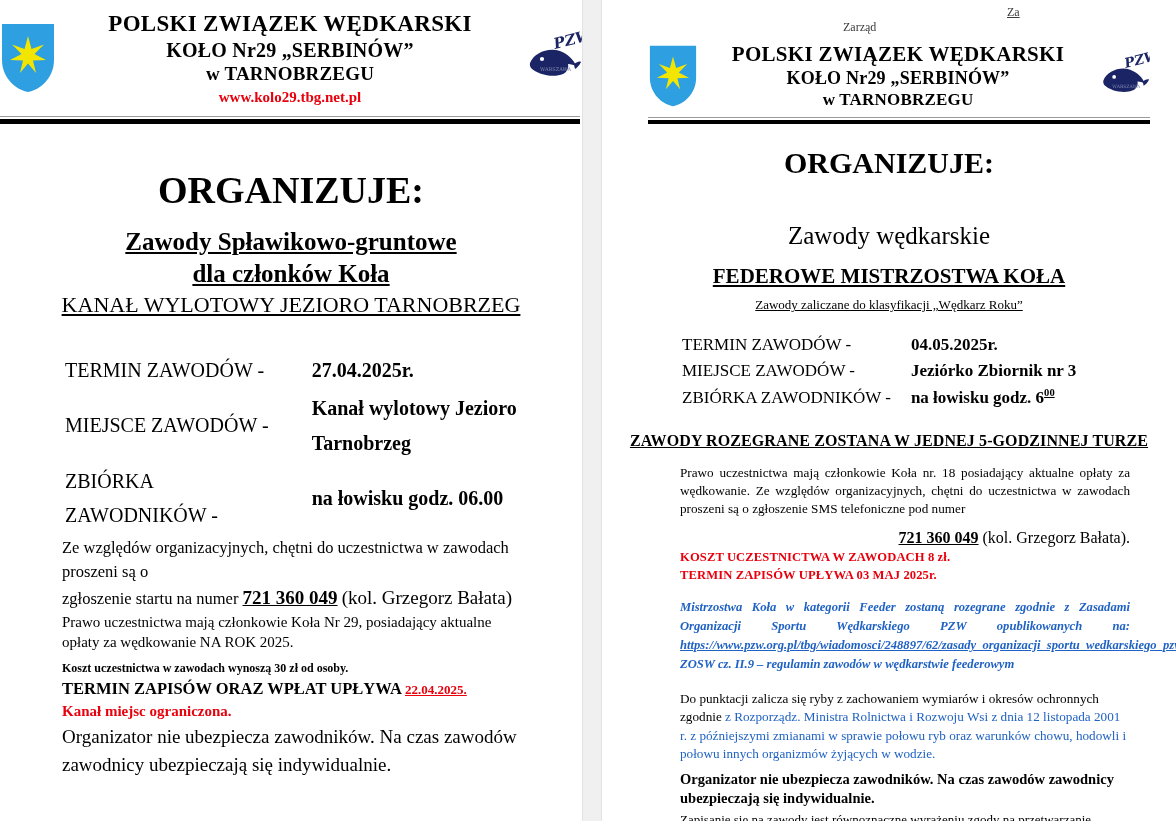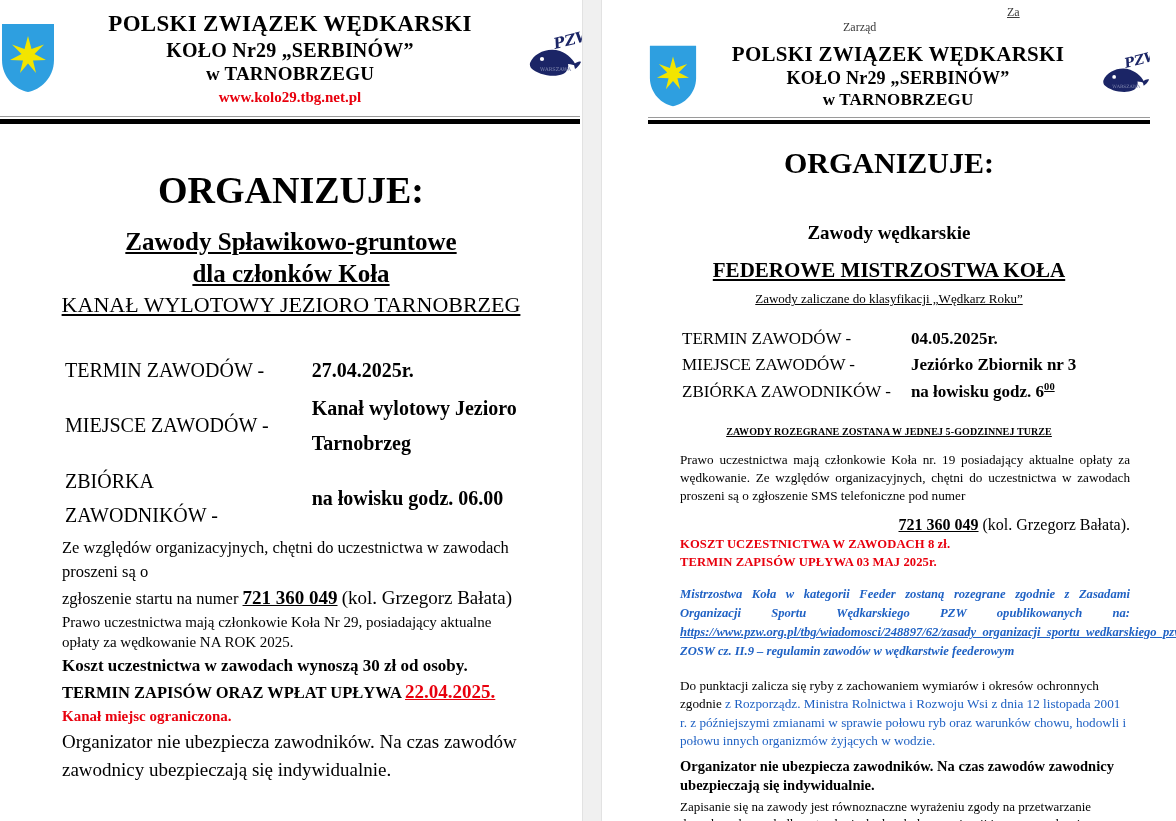--- a/index.html
+++ b/index.html
@@ -65,29 +65,29 @@
   .L-rows .lbl{}
   .L-rows .val{font-weight:bold;}
   .L-indyw{text-align:center;font-weight:bold;font-size:14px;margin:12px 0 14px 0;letter-spacing:.2px;}
   .L-para{font-size:16.5px;line-height:1.45;margin:0 0 0 48px;width:470px;}
   .L-para .big{font-size:19px;line-height:1.5;}
   .L-para .num{font-weight:bold;font-size:19px;text-decoration:underline;}
   .L-small{font-size:15px;line-height:1.35;}
 
   
   .R-organizuje{font-size:30px;margin:22px 0 4px 0;}
-  .R-sub1{font-size:19px;font-weight:bold;text-align:center;margin-top:42px;}
+  .R-sub1{font-size:25px;font-weight:normal;text-align:center;margin-top:42px;}
   .R-sub2{font-size:21px;font-weight:bold;text-align:center;margin:14px 0 0 0;}
   .R-sub3{font-size:13px;text-align:center;margin:8px 0 0 0;}
   .R-rows{margin:18px 0 0 78px;font-size:17px;line-height:1.42;}
   .R-rows tr td{padding:0;vertical-align:baseline;}
   .R-rows td.lbl{padding-right:18px;white-space:nowrap;}
   .R-rows td.val{font-weight:bold;white-space:nowrap;}
   sup.hr{font-size:.62em;vertical-align:super;text-decoration:underline;}
-  .R-turze{text-align:center;font-weight:bold;font-size:10px;margin:20px 0 14px 0;letter-spacing:.1px;}
+  .R-turze{text-align:center;font-weight:bold;font-size:16px;margin:20px 0 14px 0;letter-spacing:.1px;}
   .R-body{margin:0 46px 0 78px;font-size:13.2px;line-height:1.38;}
   .R-num{font-weight:bold;font-size:16px;text-decoration:underline;}
   .R-numline{font-size:16px;margin-top:9px;text-align:right;}
   .R-redline{font-weight:bold;font-size:12.6px;color:#e8000d;letter-spacing:.1px;}
   .R-bluepara{margin:14px 0 0 0;font-size:12.6px;line-height:1.5;font-style:italic;font-weight:bold;color:#2062c4;text-align:justify;}
   .R-bluepara a,.R-bluepara .link{text-decoration:underline;color:#2062c4;}
   .R-punkt{margin:16px 0 0 0;font-size:13.2px;line-height:1.4;}
   .R-bold{font-weight:bold;font-size:14.5px;line-height:1.35;margin-top:6px;}
   .R-last{font-size:13px;line-height:1.36;margin-top:2px;}
 </style>
@@ -157,24 +157,24 @@
 
 
       <div class="L-para">
         <div>
           <span>Ze względów organizacyjnych, chętni do uczestnictwa w zawodach proszeni są o</span><br>
           <span>zgłoszenie startu na numer</span>
           <span class="num">721 360 049</span>
           <span class="big">(kol. Grzegorz Bałata)</span>
         </div>
         <div class="L-small">Prawo uczestnictwa mają członkowie Koła Nr 29,  posiadający aktualne opłaty za wędkowanie NA ROK 2025.</div>
-        <div class="b" style="font-size:17px;margin-top:1px">Koszt uczestnictwa w zawodach wynoszą 30 zł od osoby.</div>
+        <div class="b" style="font-size:12px;margin-top:7px">Koszt uczestnictwa w zawodach wynoszą 30 zł od osoby.</div>
         <div class="b" style="font-size:16.5px">
           <span>TERMIN ZAPISÓW ORAZ WPŁAT UPŁYWA</span>
-          <span class="red u" style="font-size:19px">22.04.2025.</span>
+          <span class="red u" style="font-size:13px">22.04.2025.</span>
         </div>
         <div class="b red" style="font-size:15px">Kanał miejsc ograniczona.</div>
         <div class="big">Organizator nie ubezpiecza zawodników. Na czas zawodów zawodnicy ubezpieczają się indywidualnie.</div>
 
       </div>
 
     </div>
   </div>
 
   <div class="gutter"></div>
@@ -234,21 +234,21 @@
         <tr>
           <td class="lbl">ZBIÓRKA  ZAWODNIKÓW -</td>
           <td class="val"><span>na łowisku  godz. 6</span><sup class="hr">00</sup></td>
         </tr>
       </tbody>
         </table>
 
       <div class="R-turze u">ZAWODY ROZEGRANE ZOSTANA W JEDNEJ 5-GODZINNEJ TURZE</div>
 
       <div class="R-body">
-        <div class="just">Prawo uczestnictwa mają członkowie Koła nr. 19 posiadający aktualne opłaty za wędkowanie. Ze względów organizacyjnych, chętni do uczestnictwa w zawodach proszeni są o zgłoszenie SMS telefoniczne pod numer</div>
+        <div class="just">Prawo uczestnictwa mają członkowie Koła nr. 18 posiadający aktualne opłaty za wędkowanie. Ze względów organizacyjnych, chętni do uczestnictwa w zawodach proszeni są o zgłoszenie SMS telefoniczne pod numer</div>
         <div class="R-numline">
           <span class="R-num">721 360 049</span>
           <span>(kol. Grzegorz Bałata).</span>
         </div>
         <div class="R-redline">KOSZT UCZESTNICTWA W ZAWODACH 8 zł.</div>
         <div class="R-redline">TERMIN ZAPISÓW UPŁYWA 03 MAJ 2025r.</div>
 
         <div class="R-bluepara">
           <span>Mistrzostwa Koła w kategorii Feeder zostaną rozegrane zgodnie z Zasadami Organizacji Sportu Wędkarskiego PZW opublikowanych na:</span>
           <span class="link">https://www.pzw.org.pl/tbg/wiadomosci/248897/62/zasady_organizacji_sportu_wedkarskiego_pzw</span>

